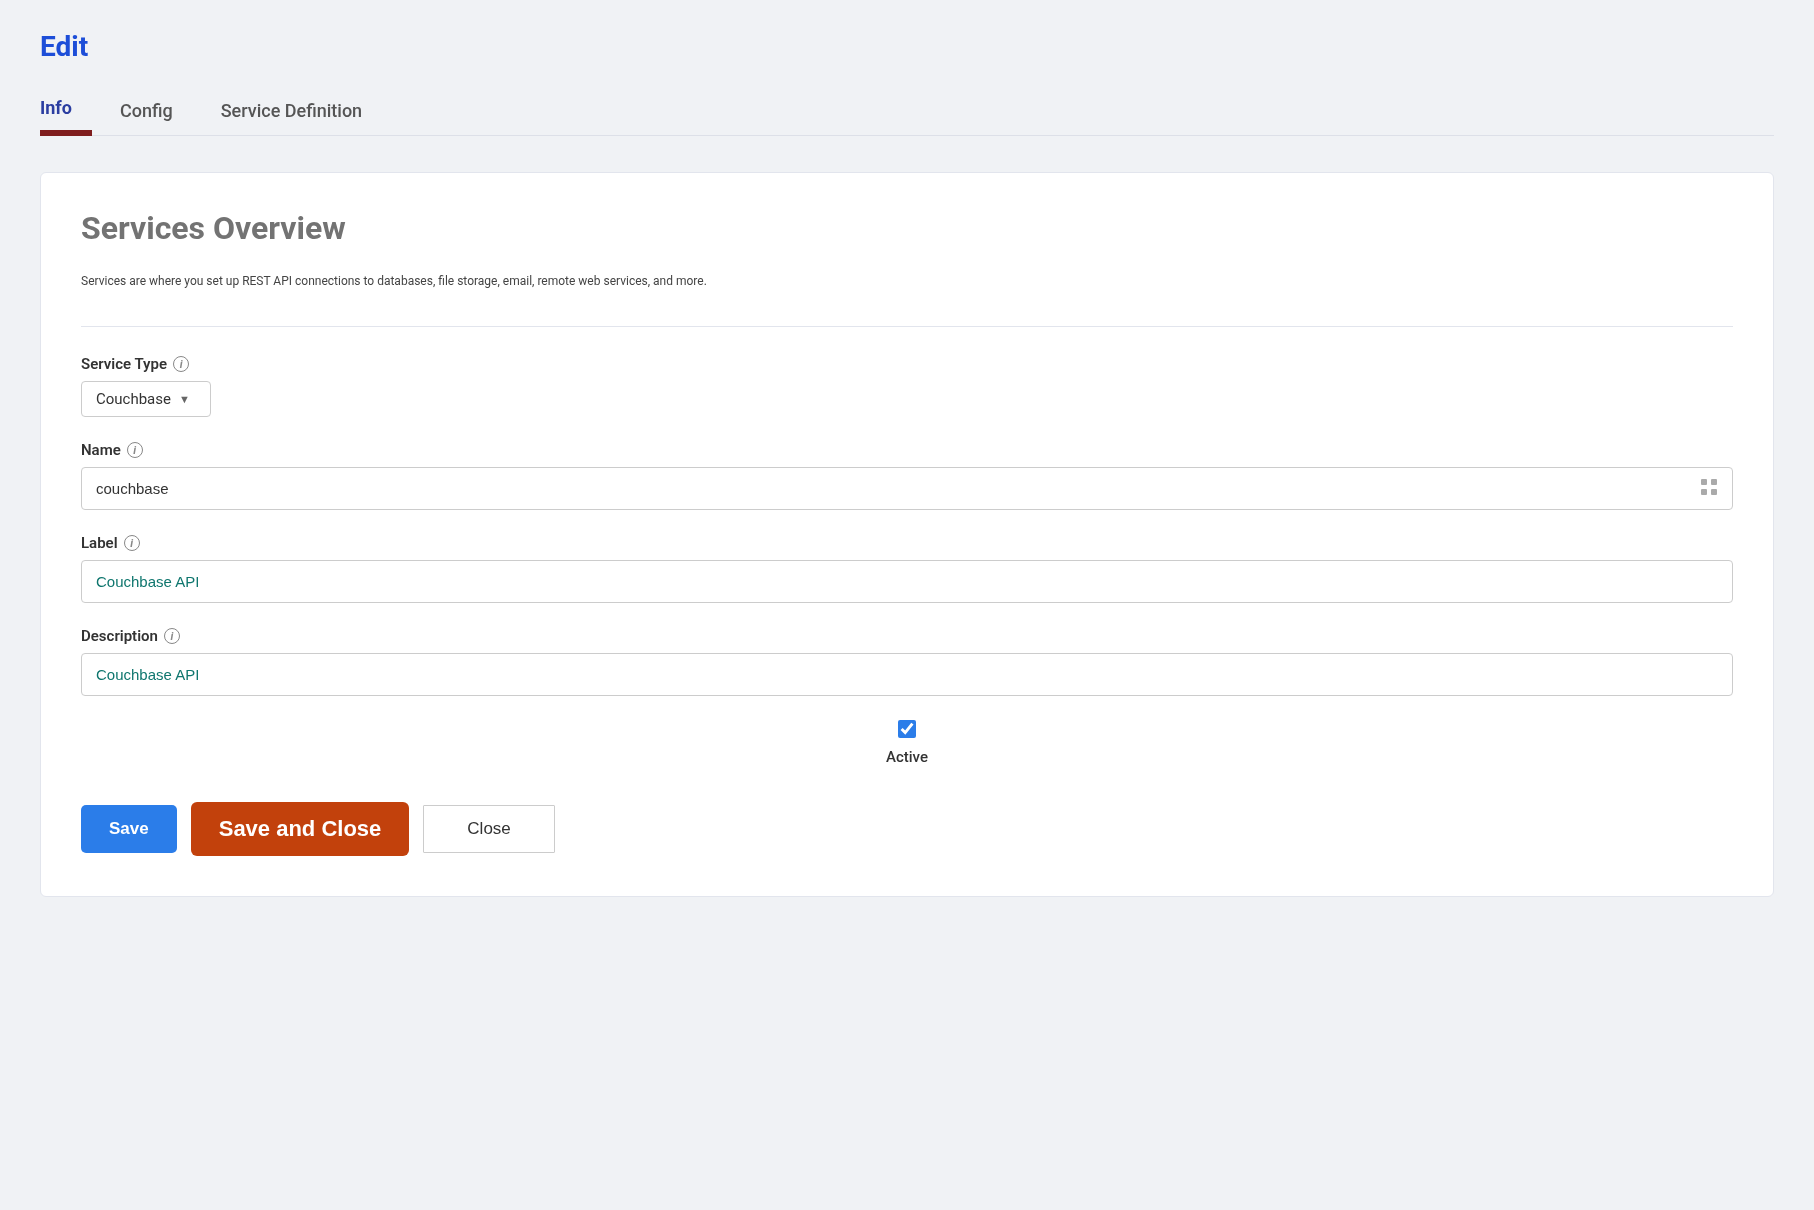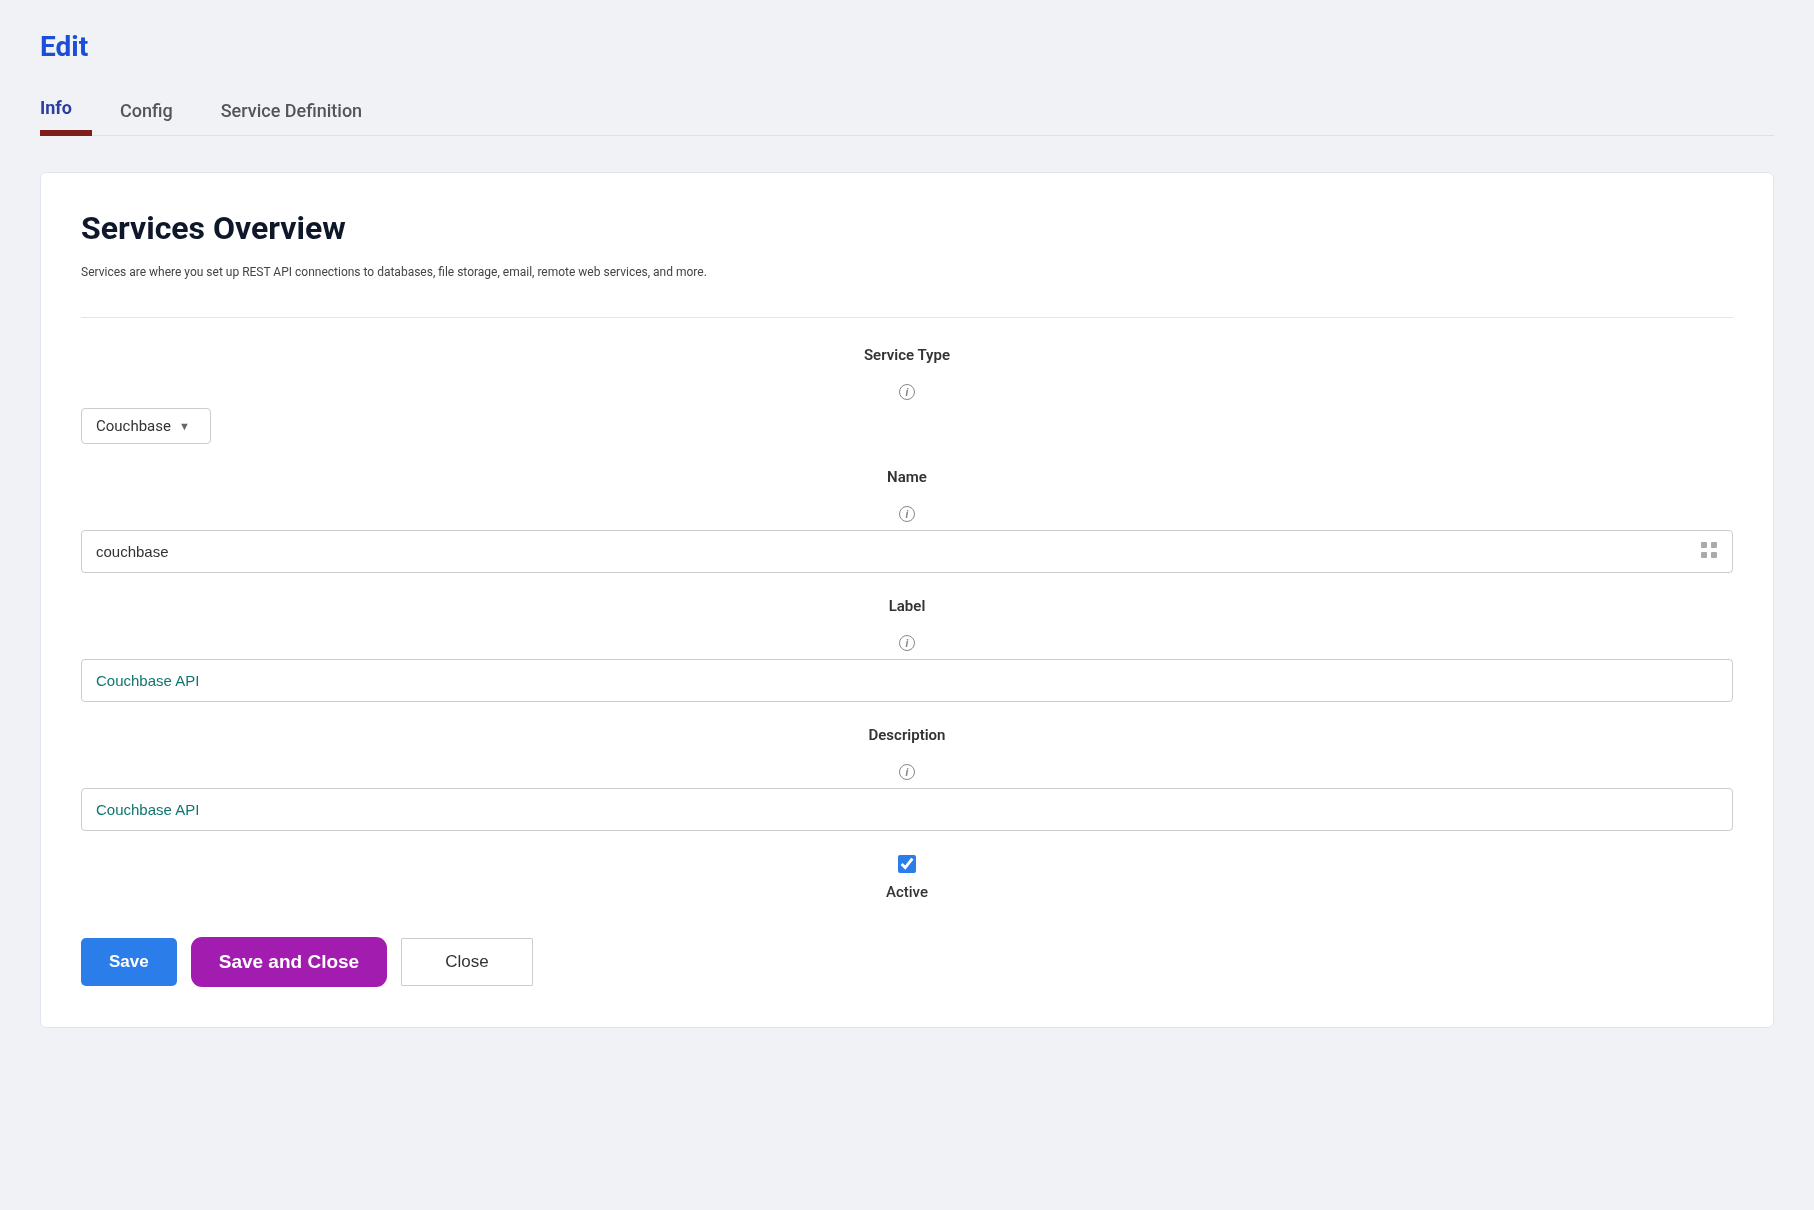--- a/index.html
+++ b/index.html
@@ -60,24 +60,24 @@
     }
 
     .content-area {
       background-color: #ffffff;
       border-radius: 6px;
       padding: 36px 40px 40px 40px;
       border: 1px solid #e2e5ed;
     }
 
     .section-title {
-      color: #0f172a;
+      color: #737373;
       font-size: 32px;
       font-weight: 700;
-      margin-bottom: 16px;
+      margin-bottom: 25px;
     }
 
     .section-description {
       color: #444;
       font-size: 12px;
       margin-bottom: 36px;
       line-height: 1.5;
     }
 
     .divider {
@@ -90,22 +90,21 @@
       margin-bottom: 24px;
     }
 
     .field-label {
       display: flex;
       align-items: center;
       font-size: 15px;
       font-weight: 600;
       color: #333;
       margin-bottom: 8px;
-      gap: 20px;
-      flex-direction: column;
+      gap: 6px;
     }
 
     .info-icon {
       width: 16px;
       height: 16px;
       border-radius: 50%;
       border: 1.5px solid #888;
       color: #888;
       font-size: 11px;
       display: inline-flex;
@@ -220,26 +219,26 @@
       border: none;
       border-radius: 5px;
       padding: 14px 28px;
       font-size: 17px;
       font-weight: 600;
       cursor: pointer;
       min-width: 90px;
     }
 
     .btn-save-close {
-      background-color: #a21caf;
+      background-color: #c2410c;
       color: #fff;
       border: none;
-      border-radius: 11px;
+      border-radius: 6px;
       padding: 14px 28px;
-      font-size: 19px;
+      font-size: 22px;
       font-weight: 600;
       cursor: pointer;
       min-width: 160px;
     }
 
     .btn-close {
       background-color: #fff;
       color: #333;
       border: 1.5px solid #ccc;
       border-radius: 1px;

